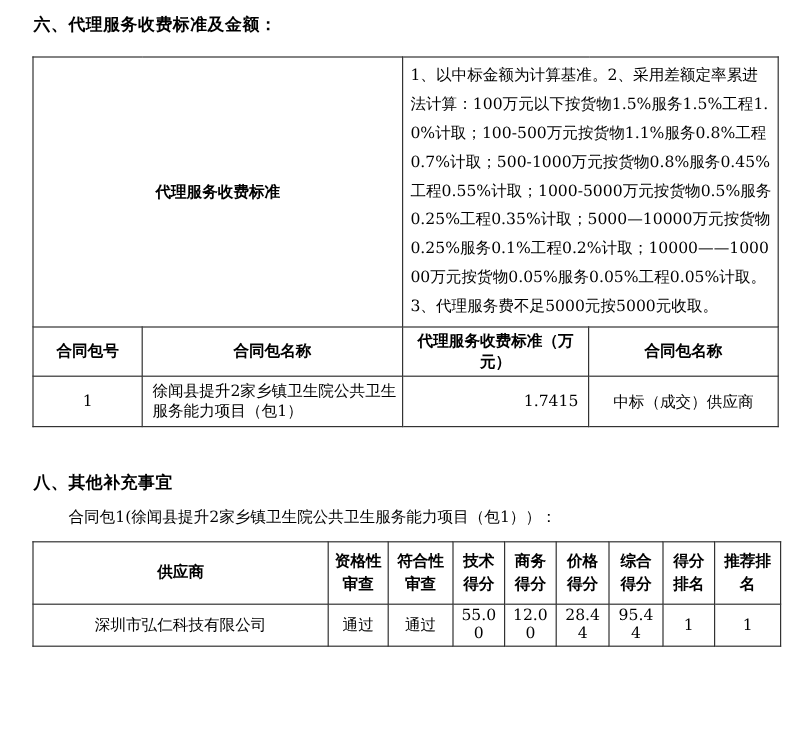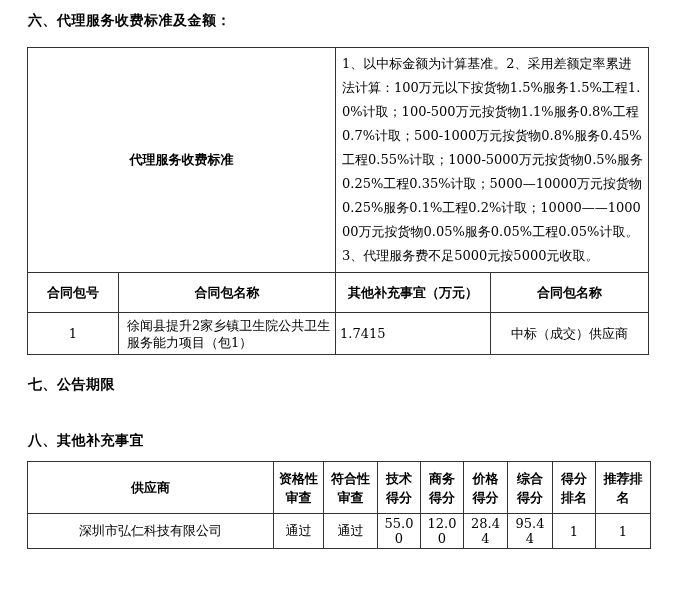--- a/index.html
+++ b/index.html
@@ -61,21 +61,21 @@
     text-align: center;
   }
   .std-text {
     font-weight: normal;
     text-align: left;
     line-height: 24px;
     padding: 4px 5px 4px 6px;
   }
   .fee-table .r-head td { font-weight: bold; }
   .cell-left  { text-align: left;  padding-left: 8px;  line-height: 17px; }
-  .cell-right { text-align: left; padding-right: 8px; }
+  .cell-right { text-align: right; padding-right: 8px; }
   
   .score-table { width: 623px; margin-top: 11px; }
   .score-table col.s1 { width: 246px; }
   .score-table col.s2 { width: 50px; }
   .score-table col.s3 { width: 54px; }
   .score-table col.s4 { width: 43px; }
   .score-table col.s5 { width: 43px; }
   .score-table col.s6 { width: 44px; }
   .score-table col.s7 { width: 45px; }
   .score-table col.s8 { width: 43px; }
@@ -103,35 +103,35 @@
         <col class="c4">
       </colgroup>
     <tbody>
       <tr class="r-std">
         <td colspan="2" class="std-label">代理服务收费标准</td>
         <td colspan="2" class="std-text">1、以中标金额为计算基准。2、采用差额定率累进法计算：100万元以下按货物1.5%服务1.5%工程1.0%计取；100-500万元按货物1.1%服务0.8%工程0.7%计取；500-1000万元按货物0.8%服务0.45%工程0.55%计取；1000-5000万元按货物0.5%服务0.25%工程0.35%计取；5000—10000万元按货物0.25%服务0.1%工程0.2%计取；10000——100000万元按货物0.05%服务0.05%工程0.05%计取。3、代理服务费不足5000元按5000元收取。</td>
       </tr>
       <tr class="r-head">
         <td>合同包号</td>
         <td>合同包名称</td>
-        <td>其他补充事宜（万元）</td>
+        <td>代理服务收费标准（万元）</td>
         <td>合同包名称</td>
       </tr>
       <tr class="r-data">
         <td>1</td>
         <td class="cell-left">徐闻县提升2家乡镇卫生院公共卫生服务能力项目（包1）</td>
         <td class="cell-right">1.7415</td>
         <td>中标（成交）供应商</td>
       </tr>
     </tbody>
   </table>
 
-  <div class="sec-heading h7">七、公告期限</div>
 
   <div class="sec-heading h8">八、其他补充事宜</div>
+  <div class="para">合同包1(徐闻县提升2家乡镇卫生院公共卫生服务能力项目（包1））：</div>
 
   <table class="score-table">
     <colgroup>
         <col class="s1">
         <col class="s2">
         <col class="s3">
         <col class="s4">
         <col class="s5">
         <col class="s6">
         <col class="s7">

